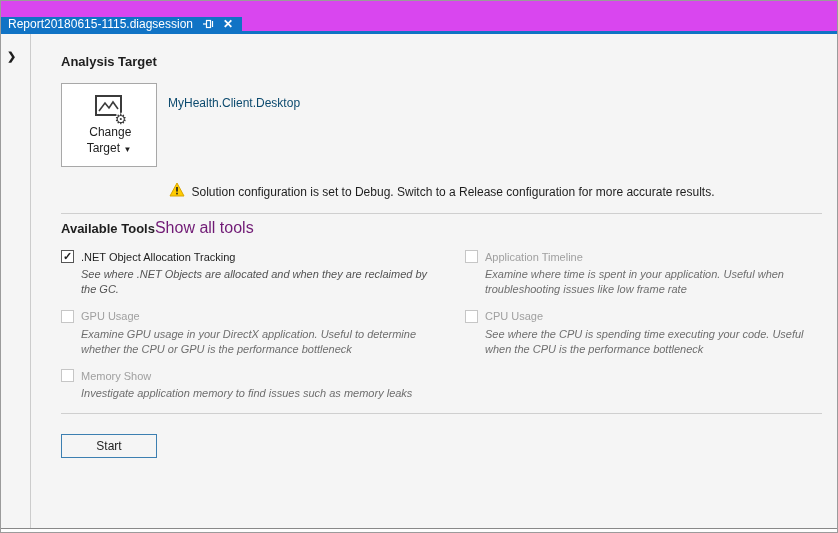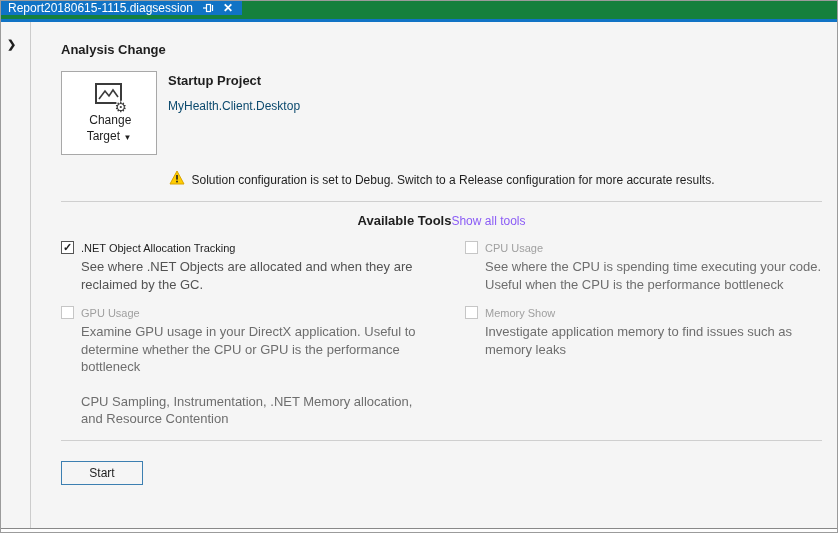--- a/index.html
+++ b/index.html
@@ -8,22 +8,22 @@
 
   .window {
     width: 838px; height: 533px;
     border: 1px solid #9b9b9b;
     display: flex; flex-direction: column;
     background: #f5f5f5;
   }
 
   
   .tabstrip {
-    height: 18px; background: #15803d;
-    display: flex; align-items: flex-start;
+    height: 30px; background: #d946ef;
+    display: flex; align-items: flex-end;
     flex: 0 0 auto;
   }
   .tab {
     background: #1073c5; color: #ffffff;
     display: flex; align-items: center; gap: 9px;
     padding: 0 9px 0 7px;
     font-size: 12px;
     cursor: default;
   }
   .tab-title { white-space: nowrap; }
@@ -65,48 +65,48 @@
   .target-type { font-size: 13px; font-weight: bold; color: #1e1e1e; }
   .target-name { font-size: 12px; color: #0c4a6e; margin-top: 11px; }
 
   
   .warning-row { display: flex; align-items: center; gap: 7px; margin-top: 15px; justify-content: center; }
   .warning-text { font-size: 12px; color: #1e1e1e; }
 
   .divider { border: none; border-top: 1px solid #cfcfcf; margin-top: 12px; }
 
   
-  .tools-header { display: flex; justify-content: center; align-items: baseline; margin-top: 11px; }
-  .show-all-link { font-size: 12px; color: #8b5cf6; text-decoration: none; cursor: pointer; }
+  .tools-header { display: flex; justify-content: flex-start; align-items: baseline; margin-top: 5px; }
+  .show-all-link { font-size: 16px; color: #701a75; text-decoration: none; cursor: pointer; }
 
   .tools-grid {
     display: grid; grid-template-columns: 376px 1fr;
     column-gap: 28px; row-gap: 13px; margin-top: 13px;
   }
   .tool-head { display: flex; align-items: center; gap: 7px; }
   .cb {
     width: 13px; height: 13px; flex: 0 0 auto;
     background: #ffffff; border: 1px solid #8e8e8e;
     font-size: 11px; line-height: 11px; text-align: center;
     font-weight: bold; color: #1e1e1e; cursor: pointer;
   }
   .tool.disabled .cb { border-color: #c6c6c6; cursor: default; }
   .cb.checked { border-color: #555555; }
   .tool-label { font-size: 11px; color: #1e1e1e; }
   .tool.disabled .tool-label { color: #a0a0a0; }
   .tool-desc {
-    margin: 4px 0 0 20px; font-size: 13px; line-height: 1.35;
-    color: #535353; max-width: 368px;
+    margin: 4px 0 0 20px; font-size: 11px; line-height: 1.35;
+    color: #535353; max-width: 368px; font-style: italic;
   }
   .tool.disabled .tool-desc { color: #6e6e6e; }
 
   
   .start-row { margin-top: 20px; }
   .start-btn {
-    width: 82px; height: 24px;
+    width: 96px; height: 24px;
     background: #f5f5f5; border: 1px solid #3c7fb1;
     font-family: "Liberation Sans", sans-serif;
     font-size: 12px; color: #1e1e1e; cursor: pointer;
   }
 
   .footer-strip { flex: 0 0 4px; border-top: 1px solid #888888; background: #fdfdfd; }
 </style>
 </head>
 <body>
 
@@ -130,39 +130,38 @@
   <div class="blue-underline"></div>
 
   <div class="content">
 
     <div class="left-rail">
       <span class="rail-chevron">❯</span>
     </div>
 
     <div class="main">
 
-      <div class="section-heading">Analysis Change</div>
+      <div class="section-heading">Analysis Target</div>
 
       <div class="target-row">
         <div class="change-target-btn">
           <span class="ct-icon-wrap">
             <svg width="30" height="28" viewBox="0 0 30 28">
               <rect x="2" y="2" width="25" height="19" fill="none" stroke="#3b3b3b" stroke-width="2"></rect>
               <path d="M5 17 L11 9 L15 14 L19 8 L24 15" fill="none" stroke="#3b3b3b" stroke-width="1.6"></path>
             </svg>
             <span class="ct-gear">⚙</span>
           </span>
           <span class="ct-label">
             <span>Change</span><br>
             <span>Target</span>
             <span class="ct-caret">▼</span>
           </span>
         </div>
         <div class="target-info">
-          <div class="target-type">Startup Project</div>
           <div class="target-name">MyHealth.Client.Desktop</div>
         </div>
       </div>
 
       <div class="warning-row">
         <span>
           <svg width="16" height="15" viewBox="0 0 16 15">
             <path d="M8 1 L15 14 H1 Z" fill="#FFCC00" stroke="#d9a400" stroke-width="1"></path>
             <rect x="7.2" y="5" width="1.6" height="4.6" fill="#1e1e1e"></rect>
             <rect x="7.2" y="10.7" width="1.6" height="1.7" fill="#1e1e1e"></rect>
@@ -181,47 +180,53 @@
       <div class="tools-grid">
 
         <div class="tool">
           <div class="tool-head">
             <span class="cb checked">✓</span>
             <span class="tool-label">.NET Object Allocation Tracking</span>
           </div>
           <div class="tool-desc">See where .NET Objects are allocated and when they are reclaimed by the GC.</div>
         </div>
 
+        <div class="tool disabled">
+          <div class="tool-head">
+            <span class="cb"></span>
+            <span class="tool-label">Application Timeline</span>
+          </div>
+          <div class="tool-desc">Examine where time is spent in your application. Useful when troubleshooting issues like low frame rate</div>
+        </div>
+
+        <div class="tool disabled">
+          <div class="tool-head">
+            <span class="cb"></span>
+            <span class="tool-label">GPU Usage</span>
+          </div>
+          <div class="tool-desc">Examine GPU usage in your DirectX application. Useful to determine whether the CPU or GPU is the performance bottleneck</div>
+        </div>
 
         <div class="tool disabled">
           <div class="tool-head">
             <span class="cb"></span>
             <span class="tool-label">CPU Usage</span>
           </div>
           <div class="tool-desc">See where the CPU is spending time executing your code. Useful when the CPU is the performance bottleneck</div>
         </div>
 
         <div class="tool disabled">
           <div class="tool-head">
             <span class="cb"></span>
-            <span class="tool-label">GPU Usage</span>
-          </div>
-          <div class="tool-desc">Examine GPU usage in your DirectX application. Useful to determine whether the CPU or GPU is the performance bottleneck</div>
-        </div>
-
-        <div class="tool disabled">
-          <div class="tool-head">
-            <span class="cb"></span>
             <span class="tool-label">Memory Show</span>
           </div>
           <div class="tool-desc">Investigate application memory to find issues such as memory leaks</div>
         </div>
 
         <div class="tool disabled">
-          <div class="tool-desc">CPU Sampling, Instrumentation, .NET Memory allocation, and Resource Contention</div>
         </div>
 
       </div>
 
       <hr class="divider">
 
       <div class="start-row">
         <button class="start-btn">Start</button>
       </div>
 

